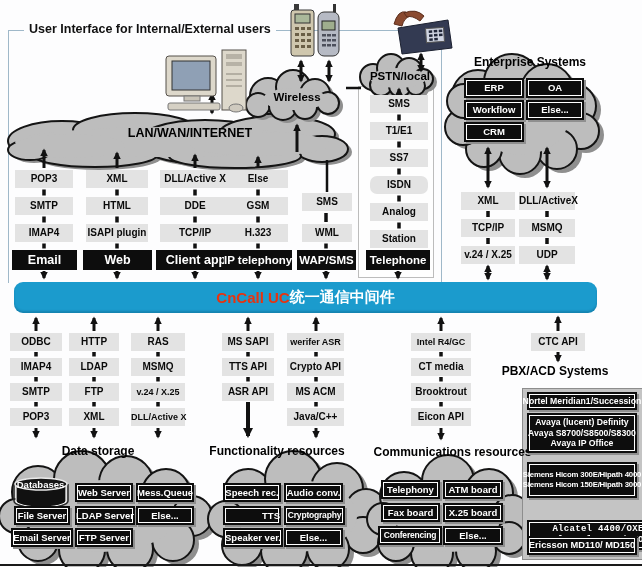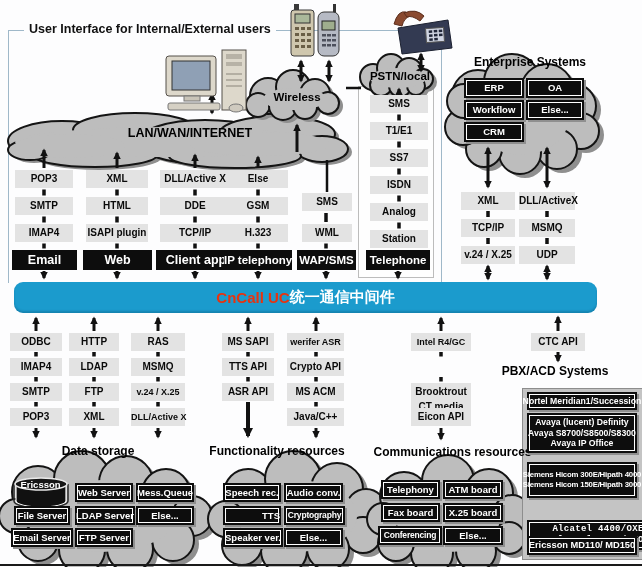--- a/index.html
+++ b/index.html
@@ -286,21 +286,21 @@
   <div class="gb" style="left:160px;top:197px;width:70px;">DDE</div>
   <div class="gb" style="left:160px;top:224px;width:70px;">TCP/IP</div>
   <div class="gb" style="left:228px;top:170px;width:60px;">Else</div>
   <div class="gb" style="left:228px;top:197px;width:60px;">GSM</div>
   <div class="gb" style="left:228px;top:224px;width:60px;">H.323</div>
   <div class="gb" style="left:302px;top:193px;width:50px;">SMS</div>
   <div class="gb" style="left:302px;top:224px;width:50px;">WML</div>
   <div class="gb" style="left:370px;top:95px;width:58px;">SMS</div>
   <div class="gb" style="left:370px;top:122px;width:58px;">T1/E1</div>
   <div class="gb" style="left:370px;top:149px;width:58px;">SS7</div>
-  <div class="gb" style="left:370px;top:176px;width:58px;">ISDN</div>
+  <div class="gb" style="left:370px;top:176px;width:58px;border-radius:7px;">ISDN</div>
   <div class="gb" style="left:370px;top:203px;width:58px;">Analog</div>
   <div class="gb" style="left:370px;top:230px;width:58px;">Station</div>
 
   <div class="kb" style="left:12px;top:250px;width:65px;">Email</div>
   <div class="kb" style="left:83px;top:250px;width:69px;">Web</div>
   <div class="kb" style="left:156px;top:250px;width:80px;">Client app</div>
   <div class="kb" style="left:224px;top:250px;width:68px;font-size:11.5px;">IP telephony</div>
   <div class="kb" style="left:297px;top:250px;width:59px;font-size:11.5px;">WAP/SMS</div>
   <div class="kb" style="left:366px;top:250px;width:64px;font-size:11.5px;">Telephone</div>
 
@@ -329,31 +329,31 @@
   <div class="gb" style="left:131px;top:383px;width:54px;font-size:9px;">v.24 / X.25</div>
   <div class="gb" style="left:131px;top:408px;width:54px;font-size:9px;">DLL/Active X</div>
   <div class="gb" style="left:222px;top:333px;width:52px;">MS SAPI</div>
   <div class="gb" style="left:222px;top:358px;width:52px;">TTS API</div>
   <div class="gb" style="left:222px;top:383px;width:52px;">ASR API</div>
   <div class="gb" style="left:287px;top:333px;width:57px;font-size:9px;">werifer ASR</div>
   <div class="gb" style="left:287px;top:358px;width:57px;">Crypto API</div>
   <div class="gb" style="left:287px;top:383px;width:57px;">MS ACM</div>
   <div class="gb" style="left:287px;top:408px;width:57px;">Java/C++</div>
   <div class="gb" style="left:411px;top:333px;width:60px;font-size:9px;">Intel R4/GC</div>
-  <div class="gb" style="left:411px;top:358px;width:60px;margin-top:40px;">CT media</div>
+  <div class="gb" style="left:411px;top:358px;width:60px;">CT media</div>
   <div class="gb" style="left:411px;top:383px;width:60px;">Brooktrout</div>
   <div class="gb" style="left:411px;top:408px;width:60px;">Eicon API</div>
   <div class="gb" style="left:531px;top:333px;width:54px;">CTC API</div>
 
   <div class="lbl" style="left:38px;top:444px;width:120px;font-size:12px;">Data storage</div>
   <div class="lbl" style="left:197px;top:444px;width:160px;font-size:12px;">Functionality resources</div>
   <div class="lbl" style="left:370px;top:445px;width:165px;font-size:12px;">Communications resources</div>
   <div class="lbl" style="left:495px;top:364px;width:120px;font-size:12px;">PBX/ACD Systems</div>
 
-  <div class="lbl" style="left:14px;top:479px;width:53px;font-size:9.5px;color:#fff;z-index:3;">Ericsson</div>
+  <div class="lbl" style="left:14px;top:479px;width:53px;font-size:9.5px;color:#fff;z-index:3;">Databases</div>
   <div class="wb" style="left:75px;top:483px;width:56px;height:17px;">
       <span>Web Server</span>
     </div>
   <div class="wb" style="left:136px;top:483px;width:56px;height:17px;">
       <span>Mess.Queue</span>
     </div>
   <div class="wb" style="left:14px;top:506px;width:54px;height:17px;">
       <span>File Server</span>
     </div>
   <div class="wb" style="left:75px;top:506px;width:58px;height:17px;">

